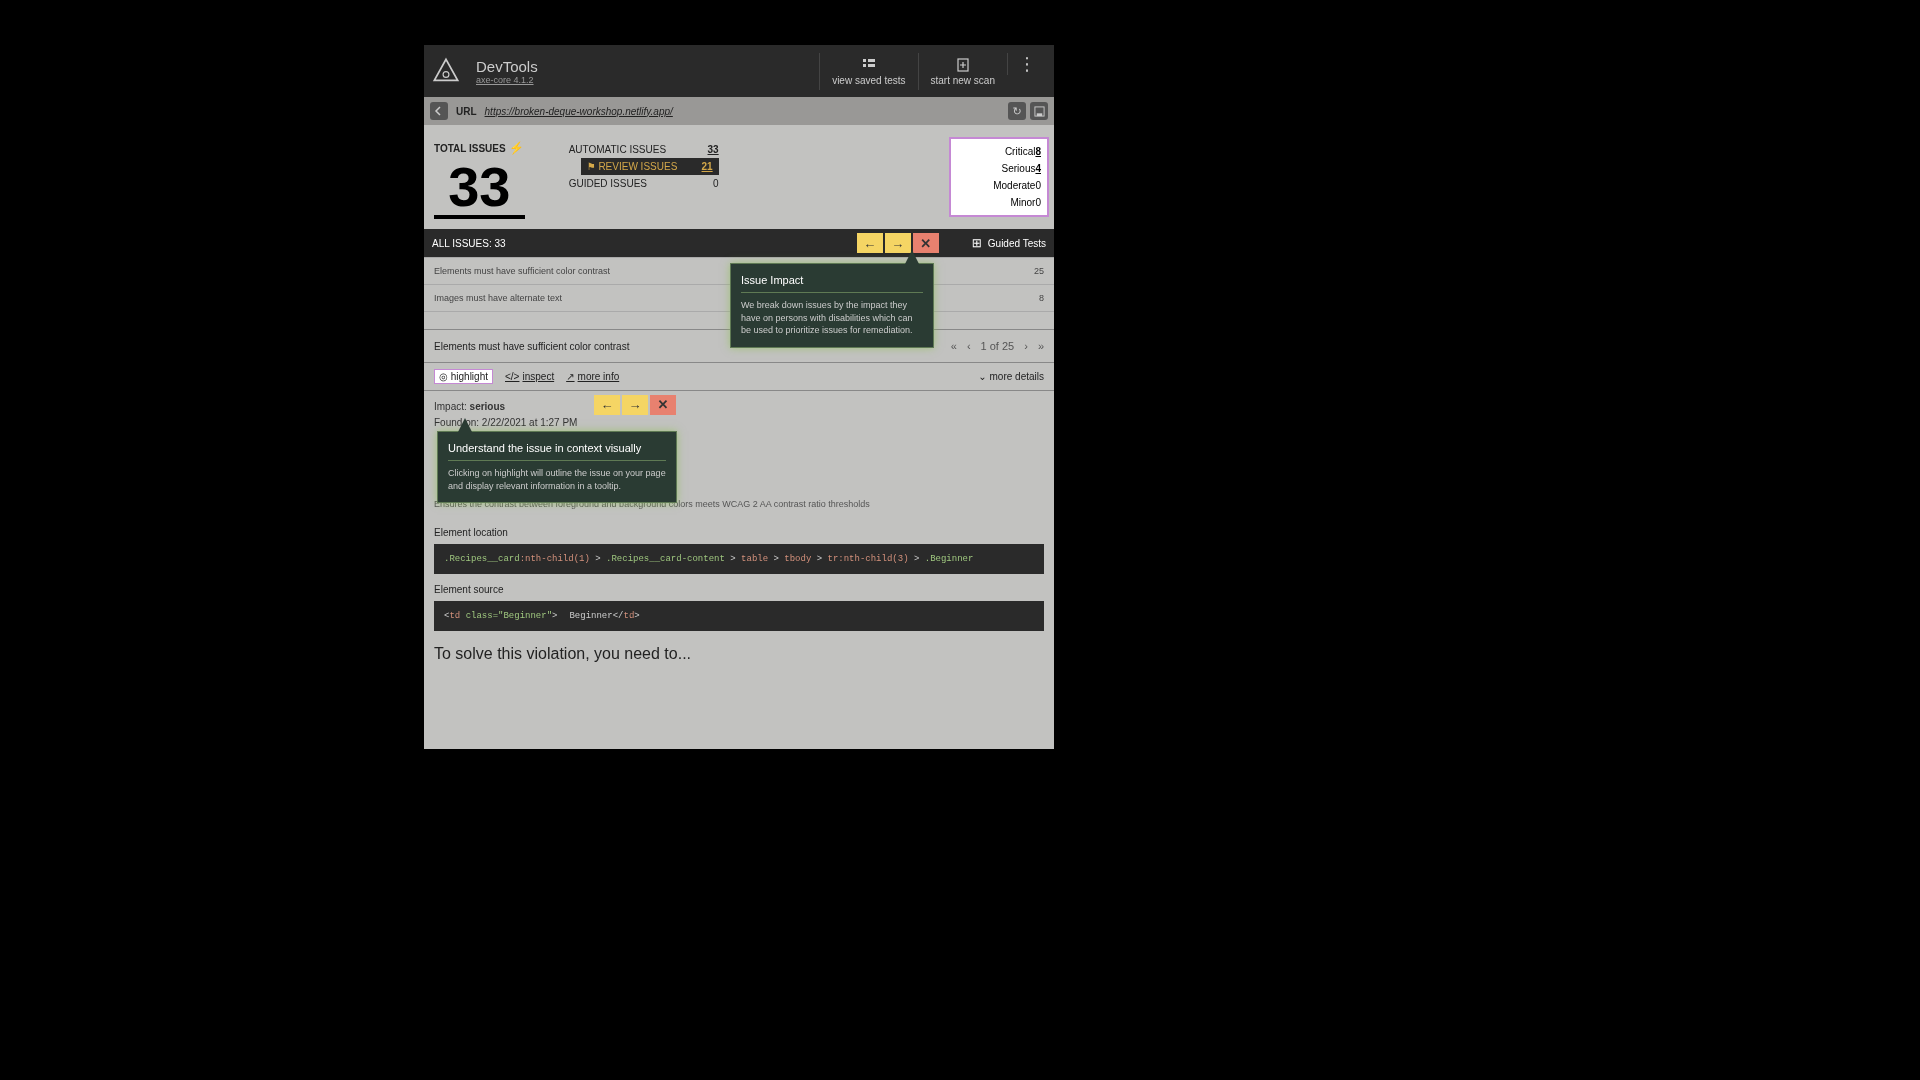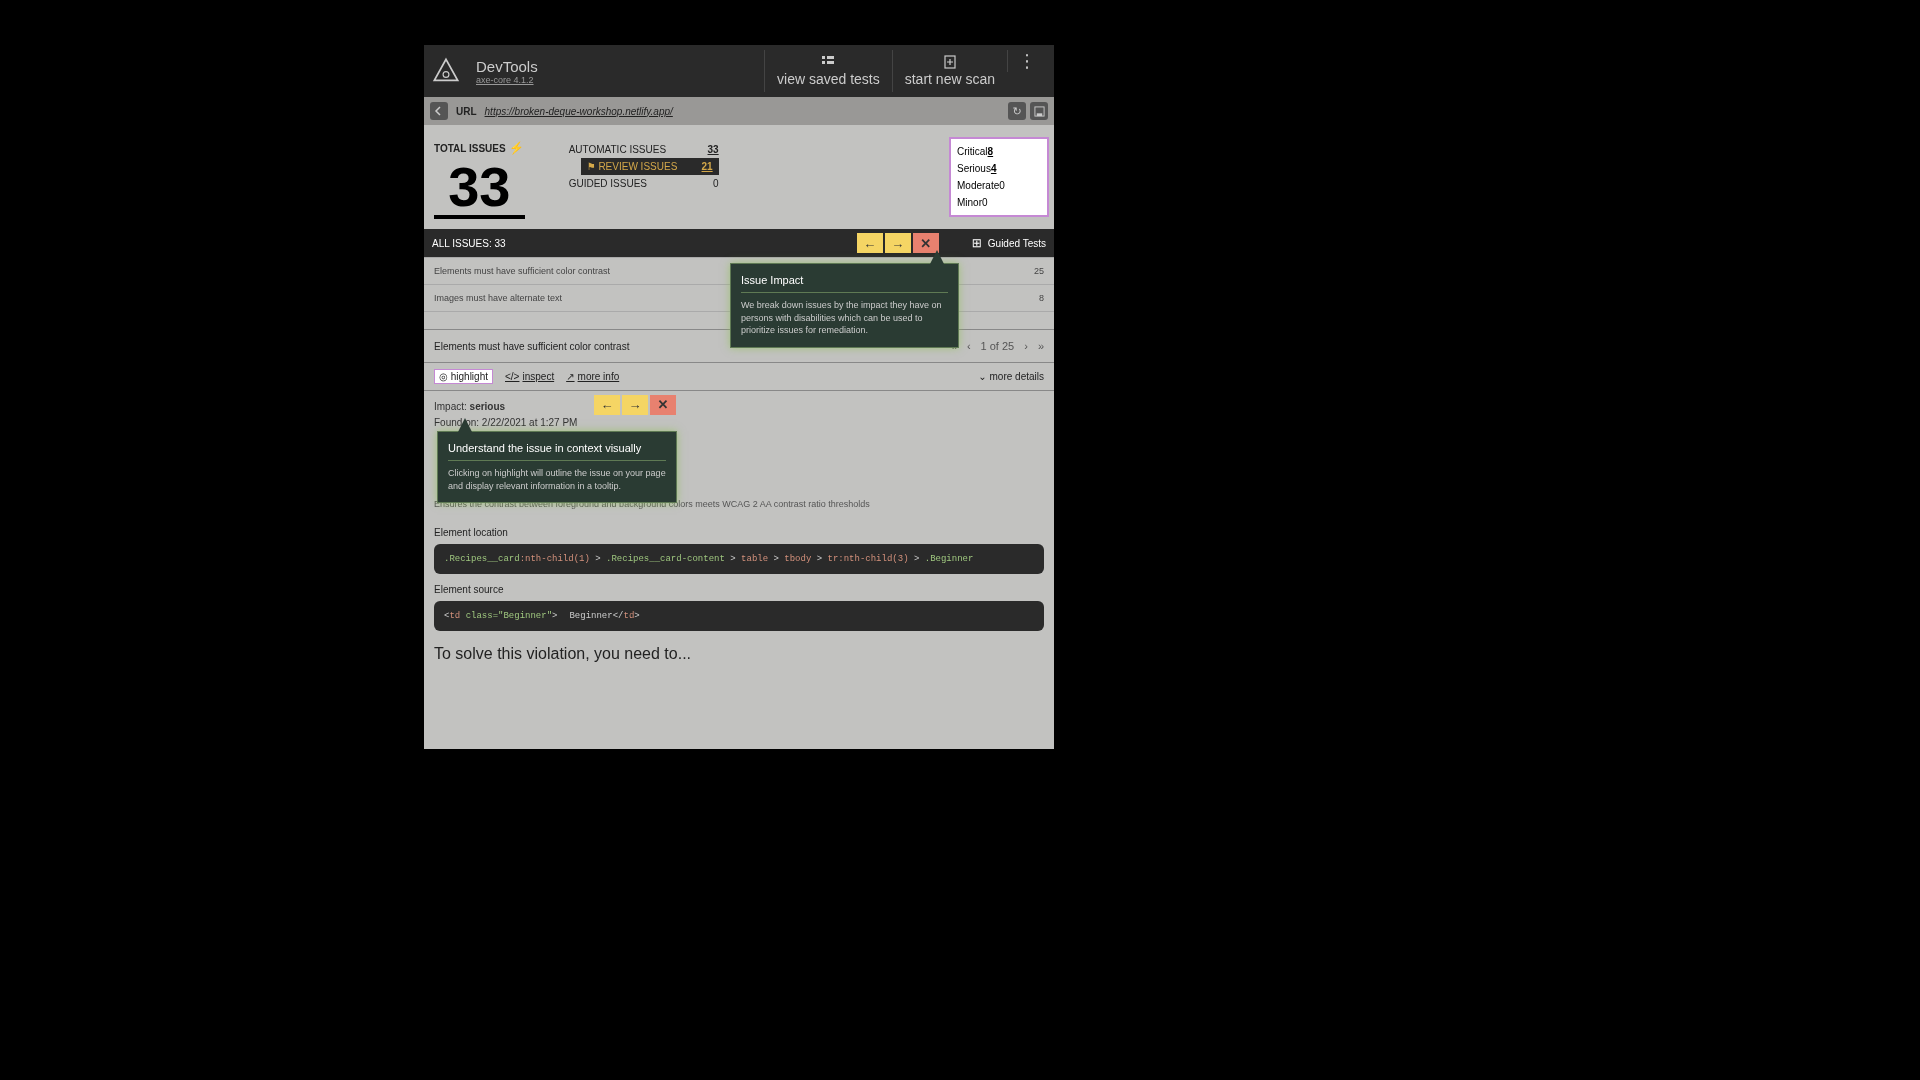--- a/index.html
+++ b/index.html
@@ -7,40 +7,40 @@
 .app-window { position: absolute; left: 424px; top: 45px; width: 630px; height: 704px; background: #c2c2c0; overflow: hidden; }
 .header { background: #2a2a2a; height: 52px; display: flex; align-items: center; padding: 0 8px; color: #fff; }
 .logo-area { display: flex; align-items: center; gap: 16px; flex: 1; }
 .logo-icon { width: 28px; height: 28px; display: flex; align-items: center; justify-content: center; }
 .logo-text { display: flex; flex-direction: column; }
 .logo-title { font-size: 15px; font-weight: 500; color: #ccc; }
 .logo-sub { font-size: 9px; color: #999; text-decoration: underline; }
 .header-actions { display: flex; }
 .header-btn { border-left: 1px solid #444; padding: 4px 12px; text-align: center; cursor: pointer; }
 .header-btn-icon { width: 16px; height: 16px; margin: 0 auto 2px; }
-.header-btn-label { font-size: 14px; color: #ccc; line-height: 1.1; }
+.header-btn-label { font-size: 10px; color: #ccc; line-height: 1.1; }
 .menu-dots { padding: 0 10px; color: #ccc; font-size: 18px; cursor: pointer; border-left: 1px solid #444; height: 100%; display: flex; align-items: center; }
 .url-bar { background: #999896; height: 28px; display: flex; align-items: center; padding: 0 6px; gap: 8px; }
 .back-sq { width: 18px; height: 18px; background: #555; border-radius: 3px; display: flex; align-items: center; justify-content: center; color: #ccc; font-size: 12px; cursor: pointer; }
 .url-label { font-size: 10px; font-weight: bold; color: #222; }
 .url-link { font-size: 10px; color: #222; text-decoration: underline; font-style: italic; }
 .url-right-icons { margin-left: auto; display: flex; gap: 4px; }
 .url-icon-btn { width: 18px; height: 18px; background: #555; border-radius: 3px; display: flex; align-items: center; justify-content: center; color: #ccc; font-size: 11px; cursor: pointer; }
 .summary-area { display: flex; padding: 16px 10px 10px; gap: 24px; position: relative; }
 .total-col { text-align: center; }
 .total-label { font-size: 10px; font-weight: bold; color: #222; display: flex; align-items: center; gap: 4px; justify-content: center; }
 .bolt { font-size: 12px; }
 .total-num { font-size: 56px; font-weight: bold; color: #000; border-bottom: 4px solid #000; line-height: 1; margin-top: 4px; }
 .mid-col { font-size: 10px; color: #222; margin-left: 20px; }
 .mid-row { display: flex; justify-content: space-between; padding: 3px 0; width: 150px; }
 .mid-val { text-decoration: underline; font-weight: bold; }
 .review-row { background: #2a2a2a; color: #d4a84a; padding: 3px 6px; margin-left: 12px; width: 138px; }
 .review-row .mid-val { color: #d4a84a; }
 .severity-box { background: #fff; border: 2px solid #c589d4; position: absolute; right: 5px; top: 12px; width: 100px; padding: 4px 6px; font-size: 10px; }
-.severity-row { display: flex; justify-content: flex-start; padding: 3px 0; }
+.severity-row { display: flex; justify-content: flex-end; padding: 3px 0; }
 .severity-val { text-decoration: underline; font-weight: bold; }
 .issues-bar { background: #2a2a2a; height: 28px; display: flex; align-items: center; padding: 0 8px; color: #fff; font-size: 10px; gap: 21px; }
 .issues-bar-nav { display: flex; gap: 2px; margin-left: auto; position: relative; }
 .nav-btn { width: 26px; height: 20px; display: flex; align-items: center; justify-content: center; font-size: 13px; font-weight: bold; cursor: pointer; }
 .nav-yellow { background: #f5d564; color: #333; }
 .nav-red { background: #e8816f; color: #333; }
 .guided-btn { display: flex; align-items: center; gap: 6px; margin-left: 12px; cursor: pointer; }
 .grid-icon { font-size: 12px; }
 .issue-list-row { display: flex; justify-content: space-between; padding: 8px 10px; font-size: 9px; color: #444; border-bottom: 1px solid #aaa; }
 .issue-list-row.top { border-top: 1px solid #aaa; }
@@ -49,31 +49,31 @@
 .pager span { font-size: 11px; }
 .action-bar { display: flex; justify-content: space-between; align-items: center; padding: 6px 10px; font-size: 10px; border-bottom: 1px solid #888; }
 .action-links { display: flex; gap: 12px; }
 .action-link { text-decoration: underline; color: #222; cursor: pointer; display: flex; align-items: center; gap: 3px; }
 .action-link.highlight-active { background: #fff; border: 1px solid #c589d4; padding: 1px 4px; text-decoration: none; }
 .more-details { color: #222; cursor: pointer; }
 .meta-area { padding: 8px 10px; font-size: 10px; color: #333; line-height: 1.6; position: relative; }
 .detail-nav { display: flex; gap: 2px; position: absolute; left: 170px; top: 4px; }
 .section-label { font-size: 10px; padding: 10px 10px 6px; color: #222; }
 .desc-text { padding: 0 10px 8px; font-size: 9px; color: #555; }
-.code-block { margin: 0 10px; background: #2a2a2a; color: #ccc; padding: 10px; font-family: 'Courier New', monospace; font-size: 9px; border-radius: 6px; overflow-x: auto; white-space: nowrap; }
+.code-block { margin: 0 10px; background: #2a2a2a; color: #ccc; padding: 10px; font-family: 'Courier New', monospace; font-size: 9px; border-radius: 0; overflow-x: auto; white-space: nowrap; }
 .cls1 { color: #9fc77f; }
 .psel { color: #d4917c; }
 .tag { color: #d4917c; }
 .attr { color: #9fc77f; }
 .txt { color: #ccc; margin-left: 12px; }
 .solve-head { padding: 14px 10px 8px; font-size: 16px; color: #222; }
 .tooltip { position: absolute; background: #2a3b33; border: 1px solid #5f7a54; box-shadow: 0 0 8px rgba(139,195,74,0.6); padding: 10px; color: #dde; font-size: 10px; z-index: 100; }
 .tooltip-title { font-size: 11px; font-weight: 500; margin-bottom: 6px; padding-bottom: 6px; border-bottom: 1px solid #5f7a54; color: #fff; }
 .tooltip-body { line-height: 1.4; font-size: 9px; color: #ccc; }
-.tooltip1 { left: 306px; top: 218px; width: 229px; }
+.tooltip1 { left: 306px; top: 218px; width: 204px; }
 .tooltip1-arrow { position: absolute; right: 14px; top: -14px; width: 0; height: 0; border-left: 7px solid transparent; border-right: 7px solid transparent; border-bottom: 14px solid #2a3b33; }
 .tooltip2 { left: 13px; top: 386px; width: 240px; }
 .tooltip2-arrow { position: absolute; left: 20px; top: -14px; width: 0; height: 0; border-left: 7px solid transparent; border-right: 7px solid transparent; border-bottom: 14px solid #2a3b33; }
 svg { display: block; }
 </style>
 </head>
 <body>
 
 <div class="app-window">
 

